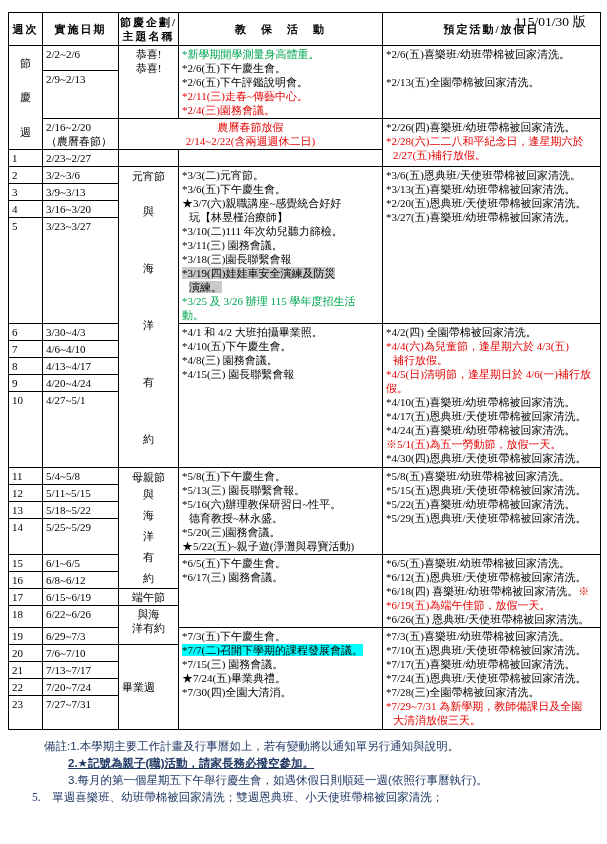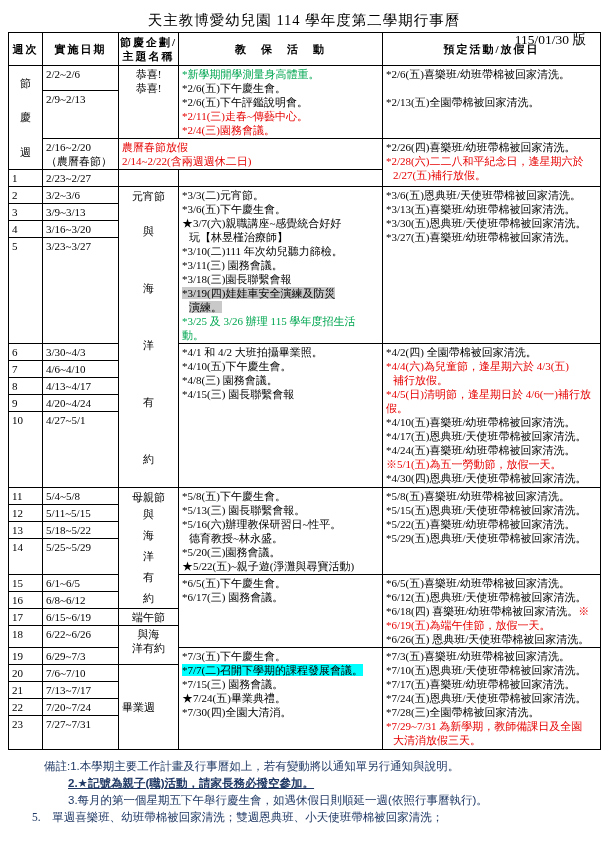--- a/index.html
+++ b/index.html
@@ -11,40 +11,39 @@
   .t2row .ver{position:absolute;right:14px;top:0;}
   table{border-collapse:collapse;table-layout:fixed;width:592px;border:1.5px solid #000;}
   col.w1{width:34px}col.w2{width:76px}col.w3{width:60px}col.w4{width:204px}col.w5{width:218px}
   td,th{border:1px solid #000;vertical-align:top;padding:1px 3px;font-size:11px;line-height:14px;overflow:hidden;}
   th{text-align:center;font-weight:bold;vertical-align:middle;letter-spacing:2px;padding:2px 0;}
   .ln{white-space:nowrap;min-height:14px;}
   .c-red{color:var(--red);}
   .c-green{color:var(--green);}
   .h-gray{background:var(--hl-gray);margin-top:48px;}
   .h-cyan{background:var(--hl-cyan);}
-  .ctr{text-align:left;}
+  .ctr{text-align:center;}
   .ind{padding-left:7px;}
   .tc{text-align:center;}
   .vmid{vertical-align:middle;text-align:left;}
   td.vcell{position:relative;padding:0;}
   .vwrap{position:absolute;left:0;top:0;right:0;bottom:0;display:flex;flex-direction:column;align-items:center;}
   .vlabel{padding-top:2px;}
   .vchars{flex:1;display:flex;flex-direction:column;justify-content:space-around;align-items:center;width:100%;}
   .notes{margin-top:8px;font-size:11.5px;line-height:17px;color:var(--navy);}
   .notes .f-sans{font-family:"Liberation Sans","DejaVu Sans",sans-serif;margin-left:36px;}
   .notes .f-serif{font-family:"Liberation Serif","DejaVu Serif",serif;}
   .notes .b{font-weight:bold;text-decoration:underline;}
   .notes .i1{padding-left:24px;}
 </style>
 </head>
 <body>
 
 <div class="page">
   <div class="title-block">
-    <div class="t1">天主教博愛幼兒園 114 學年度第二學期行事曆</div>
     <div class="t2row">
       <span class="ver">115/01/30 版</span>
     </div>
   </div>
 
   <table>
     <colgroup>
       <col class="w1">
         <col class="w2">
         <col class="w3">
@@ -164,21 +163,21 @@
             <div class="ln">*3/11(三) 園務會議。</div>
             <div class="ln">*3/18(三)園長聯繫會報</div>
             <div class="ln"><span class="h-gray">*3/19(四)娃娃車安全演練及防災</span></div>
             <div class="ln ind"><span class="h-gray">演練。</span></div>
             <div class="ln c-green">*3/25 及 3/26 辦理 115 學年度招生活</div>
             <div class="ln c-green">動。</div>
           </td>
           <td rowspan="4">
             <div class="ln">*3/6(五)恩典班/天使班帶棉被回家清洗。</div>
             <div class="ln">*3/13(五)喜樂班/幼班帶棉被回家清洗。</div>
-            <div class="ln">*3/30(五)恩典班/天使班帶棉被回家清洗。</div>
+            <div class="ln">*2/20(五)恩典班/天使班帶棉被回家清洗。</div>
             <div class="ln">*3/27(五)喜樂班/幼班帶棉被回家清洗。</div>
           </td>
         </tr>
         <tr style="height: 16px;">
           <td>
             <div class="ln">3</div>
           </td>
           <td>
             <div class="ln">3/9~3/13</div>
           </td>

